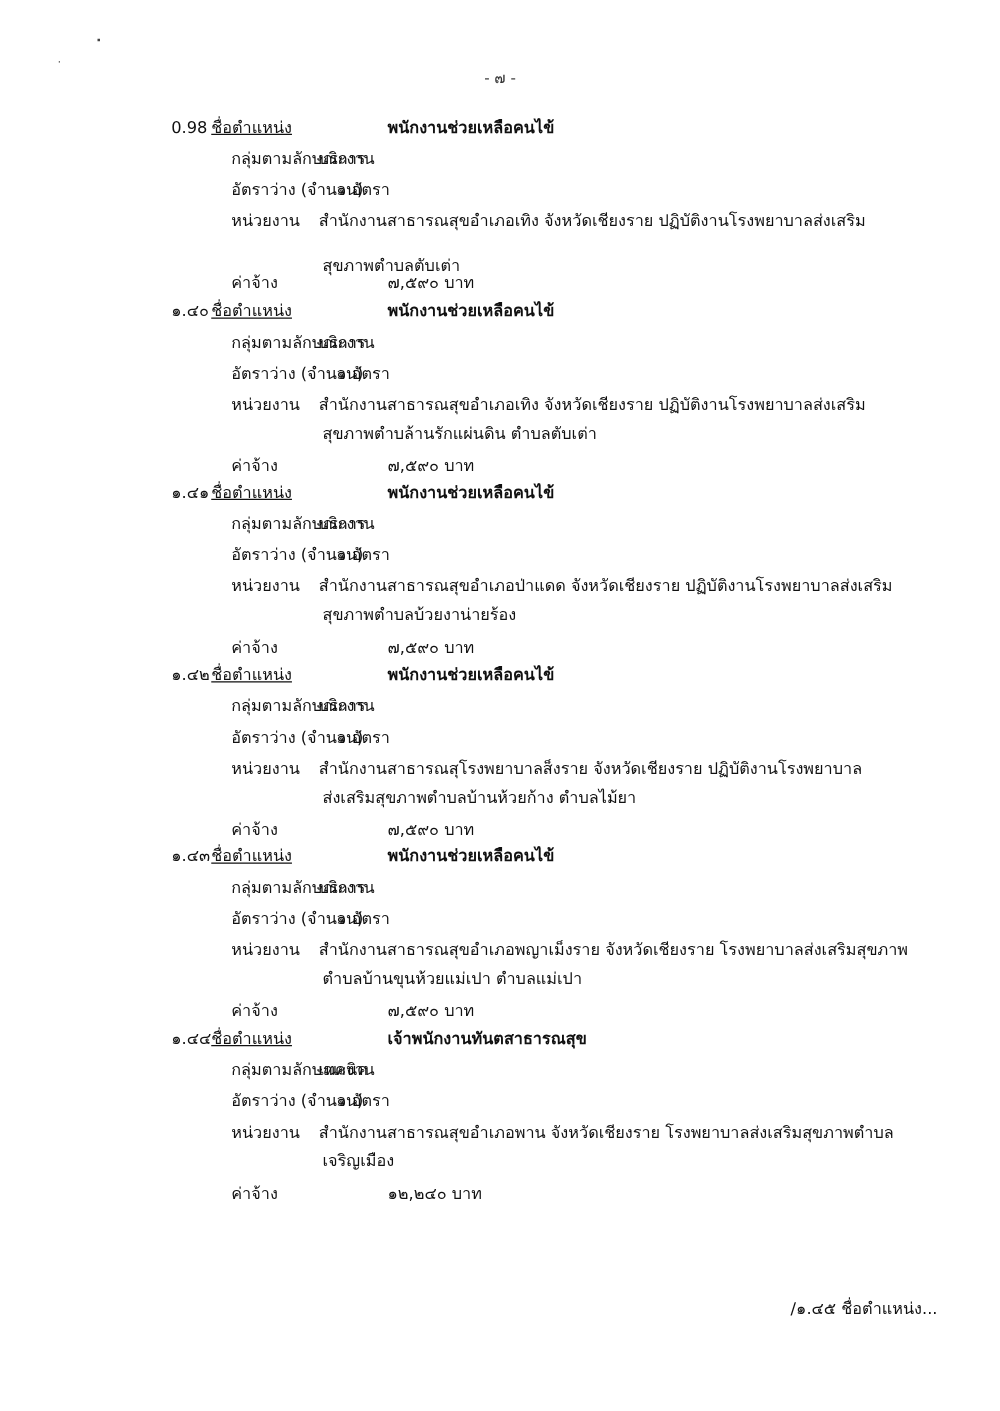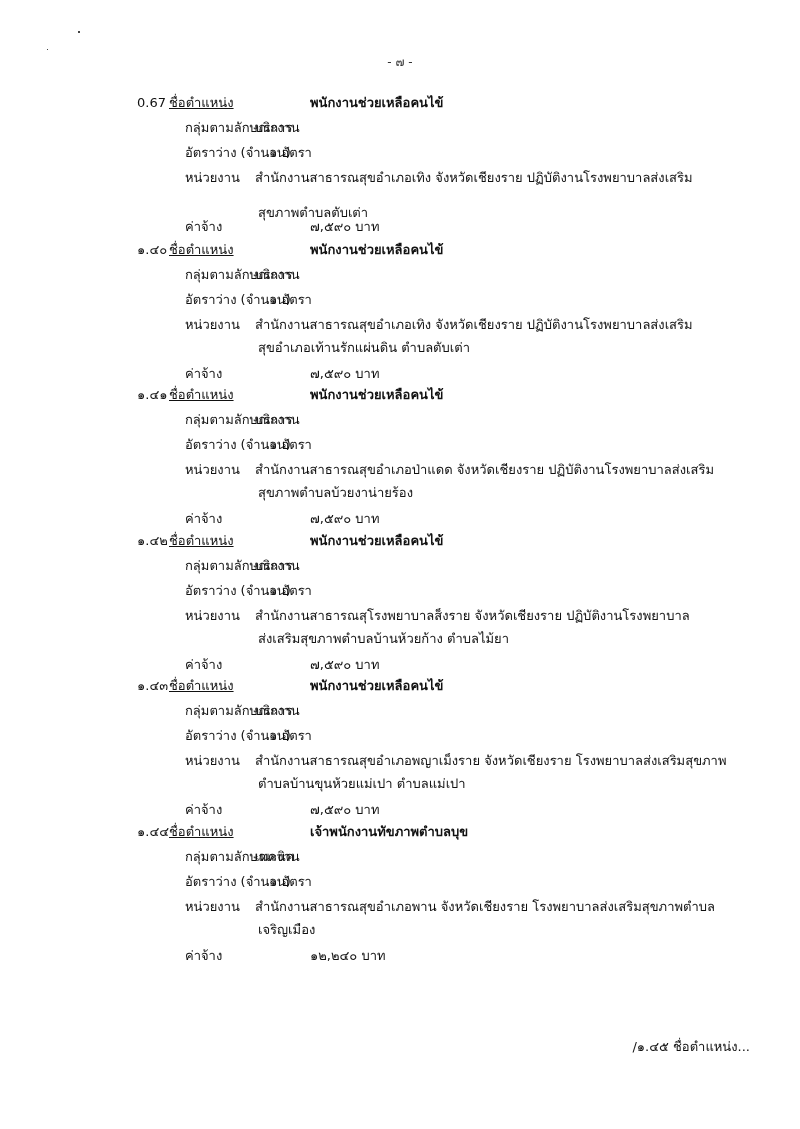--- a/index.html
+++ b/index.html
@@ -22,21 +22,21 @@
 </style>
 </head>
 <body>
 
 <div class="speck" style="left:78px;top:31px;"></div>
 <div class="speck" style="left:47px;top:49px;width:1px;height:1px;"></div>
 
 <div class="page-num">- ๗ -</div>
 
 <div class="sec" style="top:93px;">
-  <span class="line h-num" style="top:0;">0.67</span>
+  <span class="line h-num" style="top:0;">0.98</span>
   <span class="line h-label" style="top:0;">ชื่อตำแหน่ง</span>
   <span class="line h-title" style="top:0;">พนักงานช่วยเหลือคนไข้</span>
   <span class="line lbl" style="top:25px;">กลุ่มตามลักษณะงาน</span>
   <span class="line val-group" style="top:25px;">บริการ</span>
   <span class="line lbl" style="top:50px;">อัตราว่าง (จำนวน)</span>
   <span class="line val-rate" style="top:50px;">๑ อัตรา</span>
   <span class="line lbl" style="top:75px;">หน่วยงาน</span>
   <span class="line val-unit" style="top:75px;">สำนักงานสาธารณสุขอำเภอเทิง จังหวัดเชียงราย  ปฏิบัติงานโรงพยาบาลส่งเสริม</span>
   <span class="line val-unit2" style="top:111px;font-family:Liberation Mono, monospace;">สุขภาพตำบลตับเต่า</span>
   <span class="line lbl" style="top:124px;">ค่าจ้าง</span>
@@ -46,21 +46,21 @@
 <div class="sec" style="top:240px;">
   <span class="line h-num" style="top:0;">๑.๔๐</span>
   <span class="line h-label" style="top:0;">ชื่อตำแหน่ง</span>
   <span class="line h-title" style="top:0;">พนักงานช่วยเหลือคนไข้</span>
   <span class="line lbl" style="top:25px;">กลุ่มตามลักษณะงาน</span>
   <span class="line val-group" style="top:25px;">บริการ</span>
   <span class="line lbl" style="top:50px;">อัตราว่าง (จำนวน)</span>
   <span class="line val-rate" style="top:50px;">๑ อัตรา</span>
   <span class="line lbl" style="top:75px;">หน่วยงาน</span>
   <span class="line val-unit" style="top:75px;">สำนักงานสาธารณสุขอำเภอเทิง จังหวัดเชียงราย  ปฏิบัติงานโรงพยาบาลส่งเสริม</span>
-  <span class="line val-unit2" style="top:98px;">สุขอำเภอเท้านรักแผ่นดิน ตำบลตับเต่า</span>
+  <span class="line val-unit2" style="top:98px;">สุขภาพตำบล้านรักแผ่นดิน ตำบลตับเต่า</span>
   <span class="line lbl" style="top:124px;">ค่าจ้าง</span>
   <span class="line val-wage" style="top:124px;">๗,๕๙๐  บาท</span>
 </div>
 
 <div class="sec" style="top:385px;">
   <span class="line h-num" style="top:0;">๑.๔๑</span>
   <span class="line h-label" style="top:0;">ชื่อตำแหน่ง</span>
   <span class="line h-title" style="top:0;">พนักงานช่วยเหลือคนไข้</span>
   <span class="line lbl" style="top:25px;">กลุ่มตามลักษณะงาน</span>
   <span class="line val-group" style="top:25px;">บริการ</span>
@@ -99,21 +99,21 @@
   <span class="line lbl" style="top:75px;">หน่วยงาน</span>
   <span class="line val-unit" style="top:75px;">สำนักงานสาธารณสุขอำเภอพญาเม็งราย จังหวัดเชียงราย  โรงพยาบาลส่งเสริมสุขภาพ</span>
   <span class="line val-unit2" style="top:98px;">ตำบลบ้านขุนห้วยแม่เปา ตำบลแม่เปา</span>
   <span class="line lbl" style="top:124px;">ค่าจ้าง</span>
   <span class="line val-wage" style="top:124px;">๗,๕๙๐  บาท</span>
 </div>
 
 <div class="sec" style="top:822px;">
   <span class="line h-num" style="top:0;">๑.๔๔</span>
   <span class="line h-label" style="top:0;">ชื่อตำแหน่ง</span>
-  <span class="line h-title" style="top:0;">เจ้าพนักงานทัขภาพตำบลบุข</span>
+  <span class="line h-title" style="top:0;">เจ้าพนักงานทันตสาธารณสุข</span>
   <span class="line lbl" style="top:25px;">กลุ่มตามลักษณะงาน</span>
   <span class="line val-group" style="top:25px;">เทคนิค</span>
   <span class="line lbl" style="top:50px;">อัตราว่าง (จำนวน)</span>
   <span class="line val-rate" style="top:50px;">๑ อัตรา</span>
   <span class="line lbl" style="top:75px;">หน่วยงาน</span>
   <span class="line val-unit" style="top:75px;">สำนักงานสาธารณสุขอำเภอพาน จังหวัดเชียงราย  โรงพยาบาลส่งเสริมสุขภาพตำบล</span>
   <span class="line val-unit2" style="top:98px;">เจริญเมือง</span>
   <span class="line lbl" style="top:124px;">ค่าจ้าง</span>
   <span class="line val-wage" style="top:124px;">๑๒,๒๔๐  บาท</span>
 </div>

